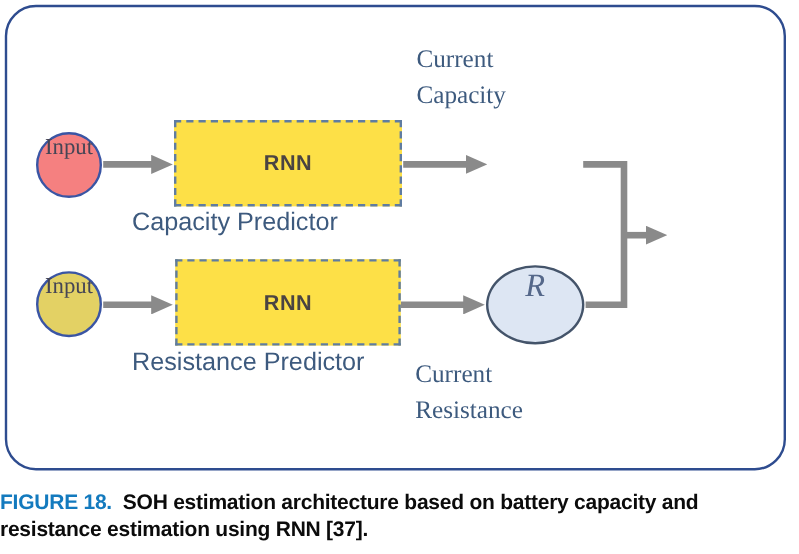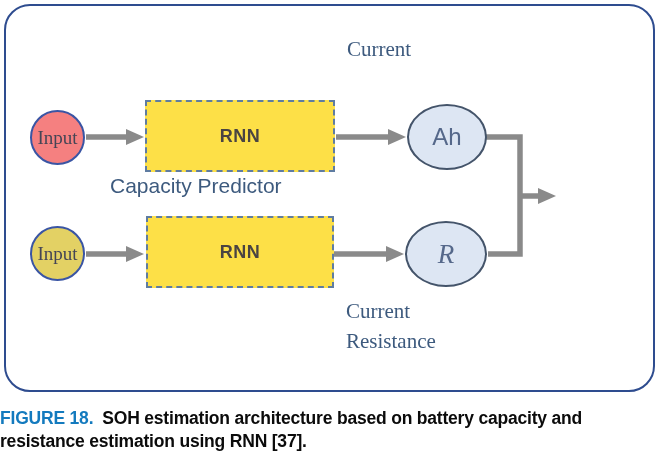--- a/index.html
+++ b/index.html
@@ -36,21 +36,21 @@
     border-radius:26px;
     background:#ffffff;
   }
   .edges-svg{
     position:absolute;left:0;top:0;
     width:666px;height:400px;
     pointer-events:none;
   }
   .node{
     position:absolute;
-    display:flex;align-items:center;justify-content:center;
+    display:flex;justify-content:center;
     border-radius:50%;
     text-align:center;
   }
   .node-input{
     width:55px;height:55px;
     border:2px solid var(--input-stroke);
     font-family:"Liberation Serif",serif;
     font-size:19px;color:#454555;
   }
   .node-input-capacity{left:30px;top:110px;background:var(--input-red);}
@@ -137,28 +137,27 @@
   </div>
 
   <div class="rnn-box rnn-box-capacity">
     <span>RNN</span>
   </div>
   <div class="predictor-label predictor-label-capacity">Capacity Predictor</div>
 
   <div class="rnn-box rnn-box-resistance">
     <span>RNN</span>
   </div>
+  <div class="predictor-label predictor-label-resistance">Resistance Predictor</div>
 
   <div class="annotation annotation-capacity">
     <div>Current</div>
+    <div>Capacity</div>
   </div>
 
-  <div class="node node-ellipse node-ah">
-    <span>Ah</span>
-  </div>
 
   <div class="node node-ellipse node-r">
     <span>R</span>
   </div>
 
   <div class="annotation annotation-resistance">
     <div>Current</div>
     <div>Resistance</div>
   </div>
 

